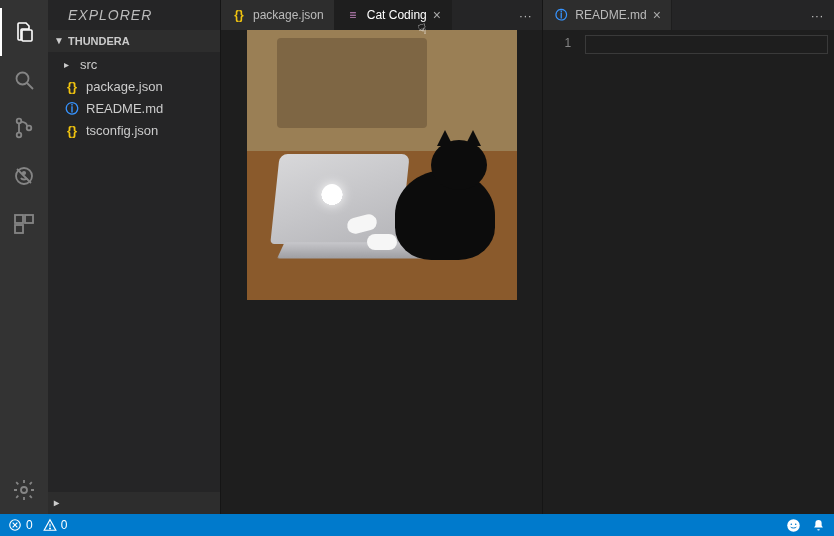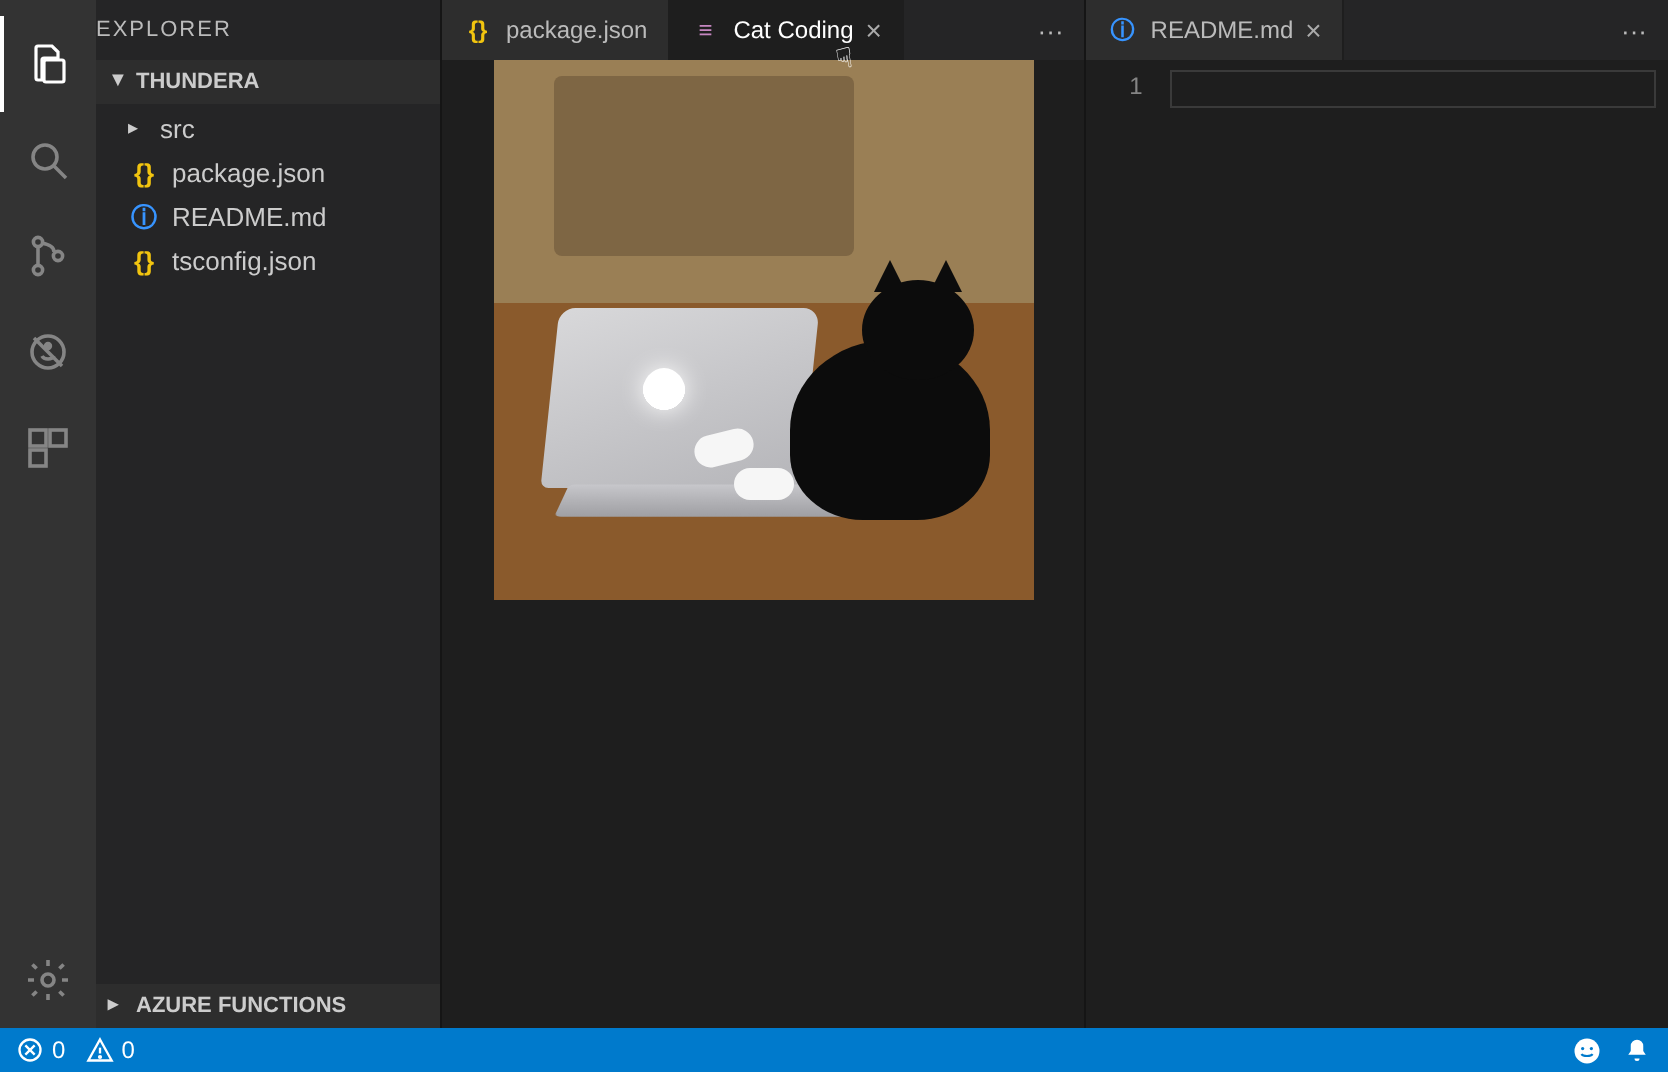--- a/index.html
+++ b/index.html
@@ -30,24 +30,26 @@
   }
   .activity-icon.active { color: #fff; border-left: 2px solid #fff; }
   .activity-spacer { flex: 1; }
   .sidebar {
     width: 172px;
     background: #252526;
     display: flex; flex-direction: column;
   }
   .sidebar-title {
     height: 30px; line-height: 30px;
-    font-size: 11px;
+    padding-left: 20px;
+    font-size: 14px;
     letter-spacing: 1px;
     color: #bbb;
     text-transform: uppercase;
+    font-style: italic;
   }
   .section-header {
     height: 22px; line-height: 22px;
     font-size: 11px; font-weight: 700;
     color: #ccc;
     padding-left: 6px;
     display: flex; align-items: center;
     gap: 4px;
     cursor: pointer;
     text-transform: uppercase;
@@ -276,21 +278,20 @@
         <span>README.md</span>
       </div>
       <div class="tree-item">
         <span class="file-icon braces">{}</span>
         <span>tsconfig.json</span>
       </div>
     </div>
     <div class="section-spacer"></div>
     <div class="section-header">
       <span class="chev">▸</span>
-      <span>AZURE FUNCTIONS</span>
     </div>
   </div>
 
   <div class="editors">
 
     <div class="editor-group group-left">
       <div class="tab-row">
         <div class="tab">
           <span class="file-icon braces">{}</span>
           <span>package.json</span>

